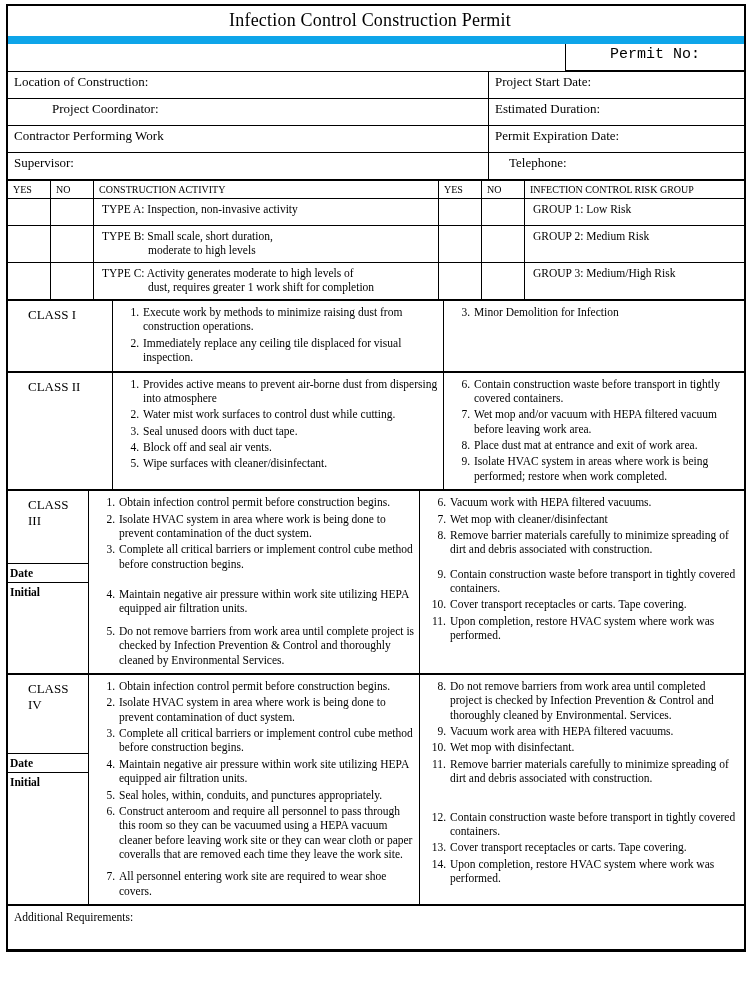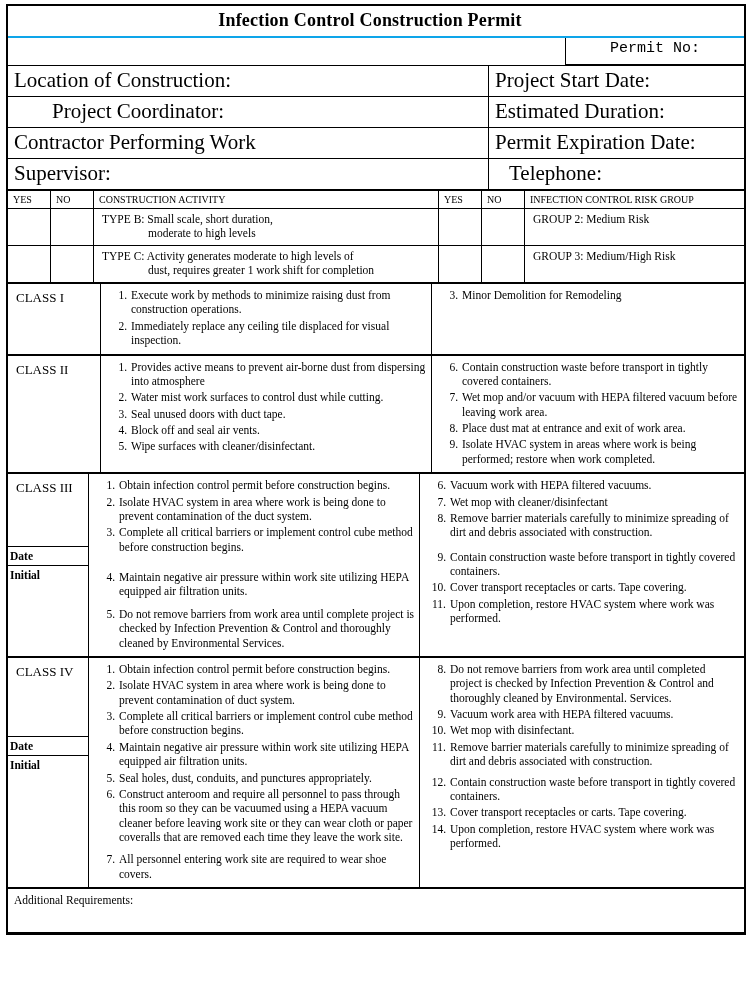--- a/index.html
+++ b/index.html
@@ -18,23 +18,23 @@
     position: relative;
     background: #ffffff;
     padding: 4px 6px 4px 6px;
   }
   .permit {
     border: 2px solid #000;
     width: 740px;
     box-sizing: border-box;
   }
   .title-bar {
-    border-bottom: 2px solid #0ea5e9;
+    border-bottom: 8px solid #0ea5e9;
     text-align: center;
-    font-weight: bold;
+    font-weight: normal;
     font-size: 18px;
     padding: 4px 12px 5px 0;
     letter-spacing: 0.2px;
   }
   table {
     border-collapse: collapse;
     width: 100%;
     table-layout: fixed;
   }
   td, th {
@@ -48,21 +48,21 @@
   
   .permitno-row td {
     height: 22px;
   }
   .permitno-label {
     font-size: 15px;
     padding: 2px 0 2px 0;
     text-align: center;
   }
   .hdr-field {
-    font-size: 21px;
+    font-size: 13px;
     padding: 2px 4px 3px 6px;
     height: 21px;
   }
   
   .act-head td {
     font-size: 10px;
     padding: 3px 3px 3px 5px;
     text-align: left;
     font-variant: normal;
   }
@@ -79,21 +79,21 @@
     font-size: 11.5px;
     padding: 3px 4px 4px 8px;
     line-height: 1.25;
   }
   .tiny-col {
     width: 34px;
   }
   
   .class-label {
     font-size: 13px;
-    padding: 6px 4px 2px 8px;
+    padding: 6px 4px 2px 20px;
     text-align: left;
     font-family: "Liberation Serif", serif;
   }
   .class-sub {
     font-size: 11.5px;
     font-weight: bold;
     text-align: left;
     padding: 3px 2px 3px 2px;
   }
   ol.items {
@@ -162,20 +162,30 @@
       <tbody>
           <tr class="act-head">
         <td class="tiny-col" style="border-left:none;">YES</td>
         <td class="tiny-col">NO</td>
         <td style="width:336px;">CONSTRUCTION ACTIVITY</td>
         <td class="tiny-col">YES</td>
         <td class="tiny-col">NO</td>
         <td style="border-right:none;margin-top:39px;">INFECTION CONTROL RISK GROUP</td>
       </tr>
 
+      <tr>
+        <td class="blank" style="border-left:none; height:26px;"></td>
+        <td class="blank"></td>
+        <td class="act-cell">
+          <span>TYPE A: Inspection, non-invasive activity</span>
+        </td>
+        <td class="blank"></td>
+        <td class="blank"></td>
+        <td class="grp-cell" style="border-right:none;">GROUP 1: Low  Risk</td>
+      </tr>
 
       <tr>
         <td class="blank" style="border-left:none; height:36px;"></td>
         <td class="blank"></td>
         <td class="act-cell">
           <span>TYPE B: Small scale, short duration,</span>
           <span class="ind">moderate to high levels</span>
         </td>
         <td class="blank"></td>
         <td class="blank"></td>
@@ -202,21 +212,21 @@
           <tr>
         <td style="width:80px; border-left:none;" class="class-label">CLASS I</td>
         <td style="width:330px;">
           <ol class="items">
             <li><span class="num">1.</span><span>Execute work by methods to minimize raising dust from construction operations.</span></li>
             <li><span class="num">2.</span><span>Immediately replace any ceiling tile displaced for visual inspection.</span></li>
           </ol>
         </td>
         <td style="border-right:none;">
           <ol class="items">
-            <li><span class="num">3.</span><span>Minor Demolition for Remodeling</span></li>
+            <li><span class="num">3.</span><span>Minor Demolition for Infection</span></li>
           </ol>
         </td>
       </tr>
     </tbody>
       </table>
 
     <table>
       <tbody>
           <tr>
         <td style="width:80px; border-left:none;" class="class-label">CLASS II</td>
@@ -299,32 +309,32 @@
             </tr>
           </tbody>
               </table>
         </td>
         <td style="width:330px;">
           <ol class="items">
             <li><span class="num">1.</span><span>Obtain infection control permit before construction begins.</span></li>
             <li><span class="num">2.</span><span>Isolate HVAC system in area where work is being done to prevent contamination of duct system.</span></li>
             <li><span class="num">3.</span><span>Complete all critical barriers or implement control cube method before construction begins.</span></li>
             <li><span class="num">4.</span><span>Maintain negative air pressure within work site utilizing HEPA equipped air filtration units.</span></li>
-            <li><span class="num">5.</span><span>Seal holes, dust, conduits, and punctures appropriately.</span></li>
+            <li><span class="num">5.</span><span>Seal holes, within, conduits, and punctures appropriately.</span></li>
             <li><span class="num">6.</span><span>Construct anteroom and require all personnel to pass through this room so they can be vacuumed using a HEPA vacuum cleaner before leaving work site or they can wear cloth or paper coveralls that are removed each time they leave the work site.</span></li>
             <li style="margin-top:8px;"><span class="num">7.</span><span>All personnel entering work site are required to wear shoe covers.</span></li>
           </ol>
         </td>
         <td style="border-right:none;">
           <ol class="items">
             <li><span class="num">8.</span><span>Do not remove barriers from work area until completed project is checked by Infection Prevention &amp; Control and thoroughly cleaned by Environmental. Services.</span></li>
             <li><span class="num">9.</span><span>Vacuum work area with HEPA filtered vacuums.</span></li>
             <li><span class="num">10.</span><span>Wet mop with disinfectant.</span></li>
             <li><span class="num">11.</span><span>Remove barrier materials carefully to minimize spreading of dirt and debris associated with construction.</span></li>
-            <li style="margin-top:6px;"><span class="num">12.</span><span>Contain construction waste before transport in tightly covered containers.</span></li>
+            <li style="margin-top:24px;"><span class="num">12.</span><span>Contain construction waste before transport in tightly covered containers.</span></li>
             <li><span class="num">13.</span><span>Cover transport receptacles or carts. Tape covering.</span></li>
             <li><span class="num">14.</span><span>Upon completion, restore HVAC system where work was performed.</span></li>
           </ol>
         </td>
       </tr>
     </tbody>
       </table>
 
     <table>
       <tbody>

